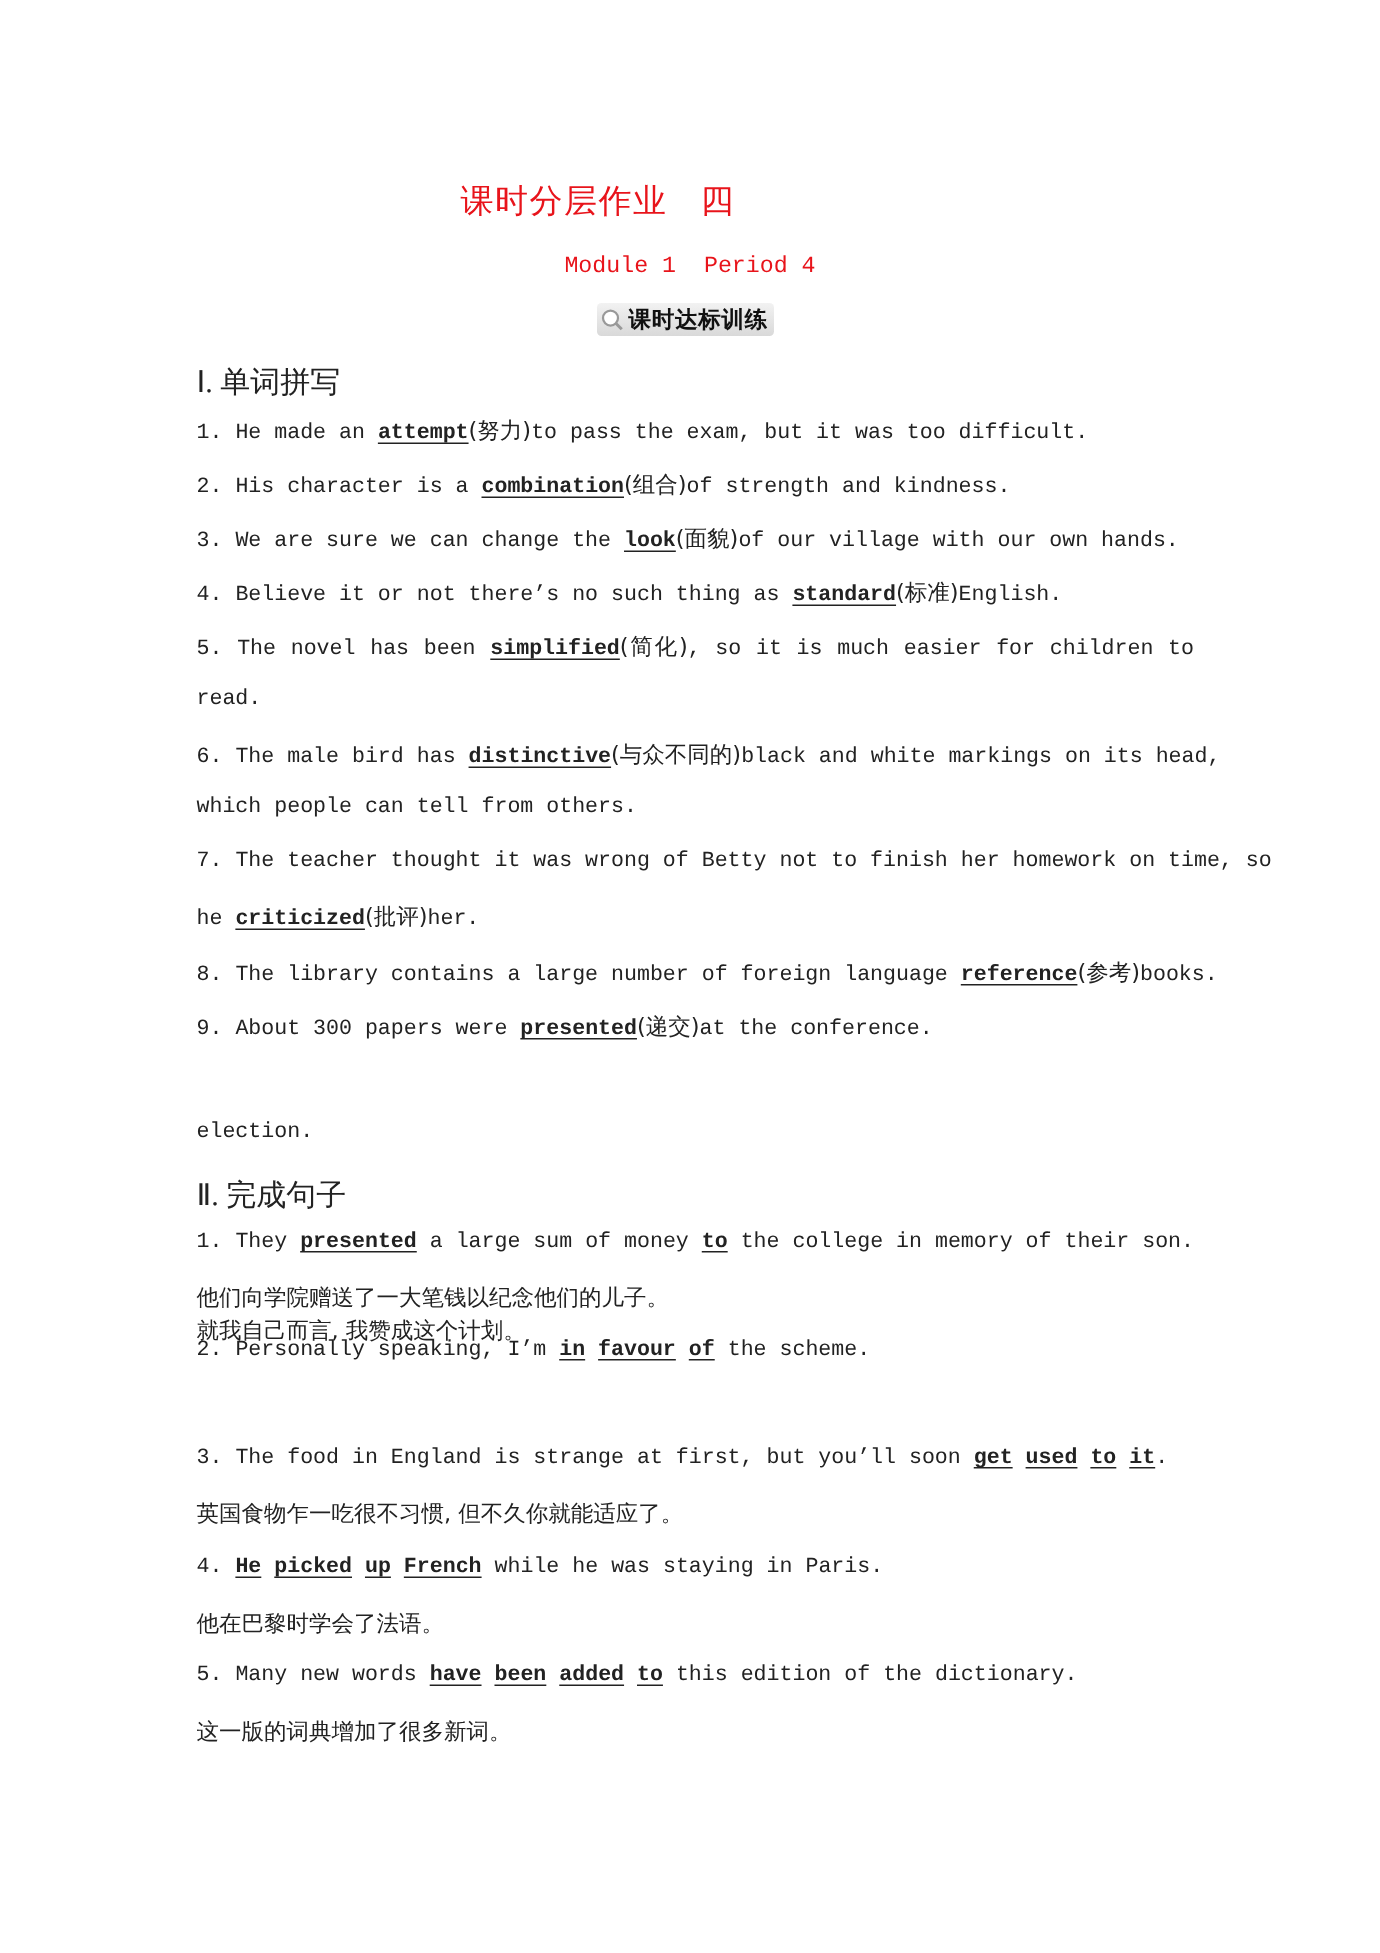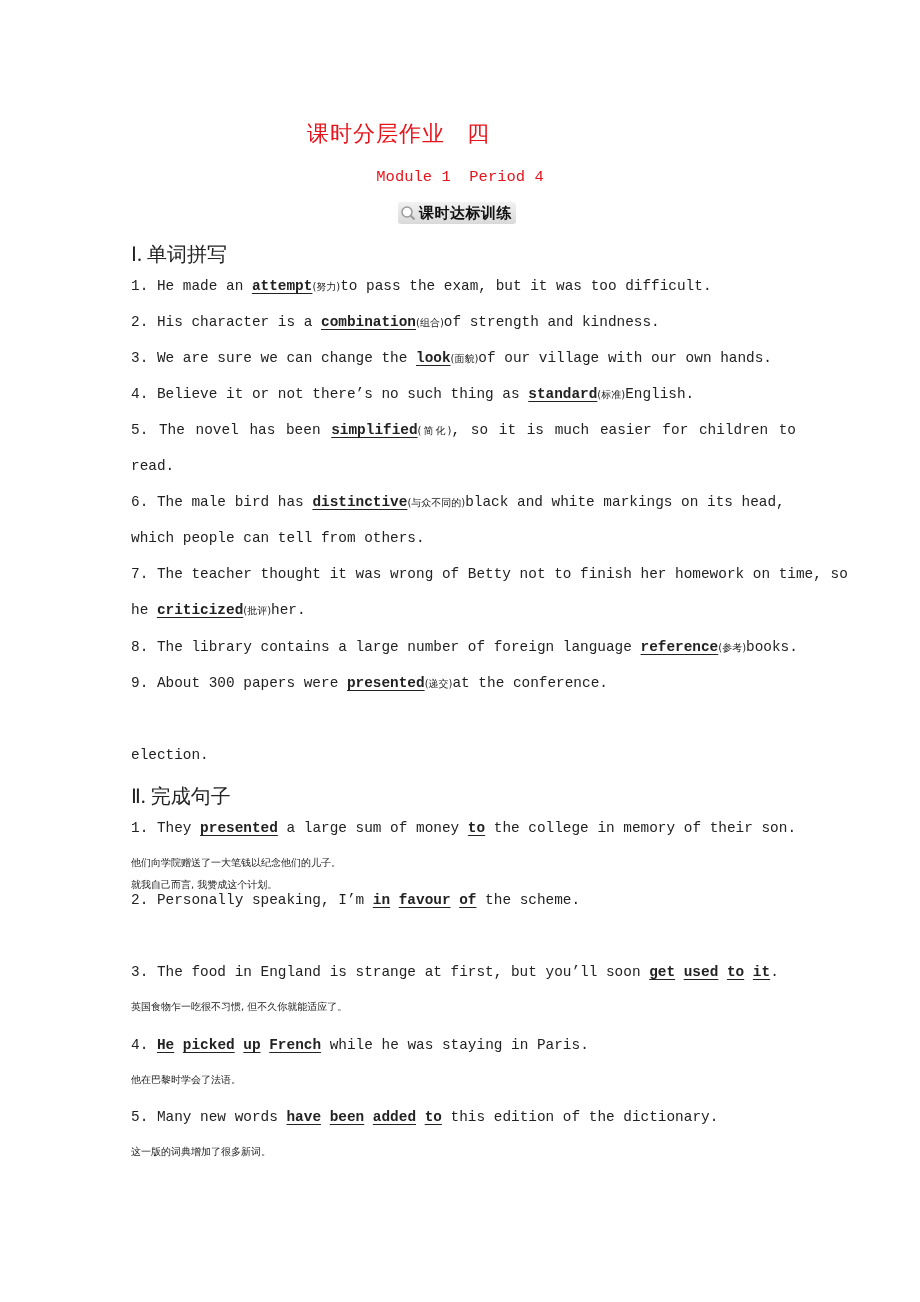--- a/index.html
+++ b/index.html
@@ -11,21 +11,21 @@
   .title .num { margin-left: 22px; }
   .subtitle { position: absolute; top: 168px; left: 0; width: 920px; text-align: center;
               color: #e8141b; font-size: 15.5px; font-family: "Liberation Mono", "DejaVu Sans Mono", monospace; }
   .badge { position: absolute; top: 202px; left: 398px; height: 22px; display: flex; align-items: center;
            background: linear-gradient(#f2f2f2, #d9d9d9); border-radius: 3px; padding: 0 4px 0 2px; }
   .badge .icon { width: 16px; height: 16px; margin-right: 3px; }
   .badge span.text { font-family: "DejaVu Sans", sans-serif; font-weight: bold; font-size: 15px; color: #111; letter-spacing: 0.5px; }
   .line { position: absolute; left: 131px; width: 665px; font-family: "Liberation Mono", "DejaVu Sans Mono", monospace;
           font-size: 14.4px; white-space: nowrap; color: #222; }
   .line.justify { text-align-last: justify; text-align: justify; white-space: normal; }
-  .cn { font-family: "DejaVu Sans", sans-serif; font-size: 10px; }
+  .cn { font-family: "DejaVu Sans", sans-serif; font-size: 15px; }
   .ans { font-weight: bold; text-decoration: underline; text-underline-offset: 3px; text-decoration-thickness: 1px; }
   .sec { font-family: Liberation Serif, serif; font-size: 20px; }
 </style>
 </head>
 <body>
 
 <div class="page">
 
   <div class="title">
     <span>课时分层作业</span><span class="num">四</span>

